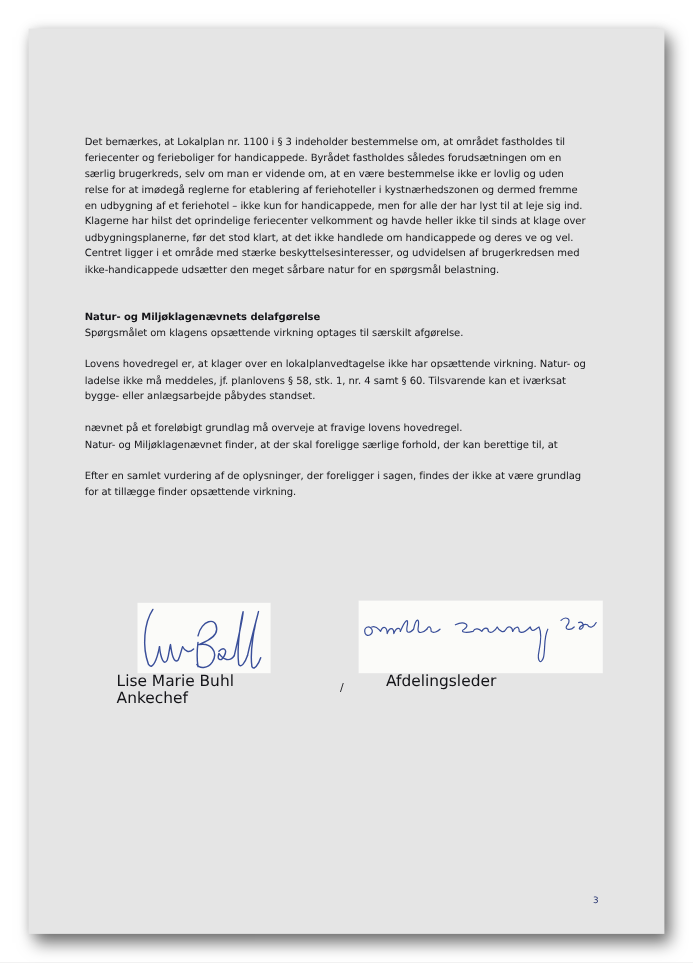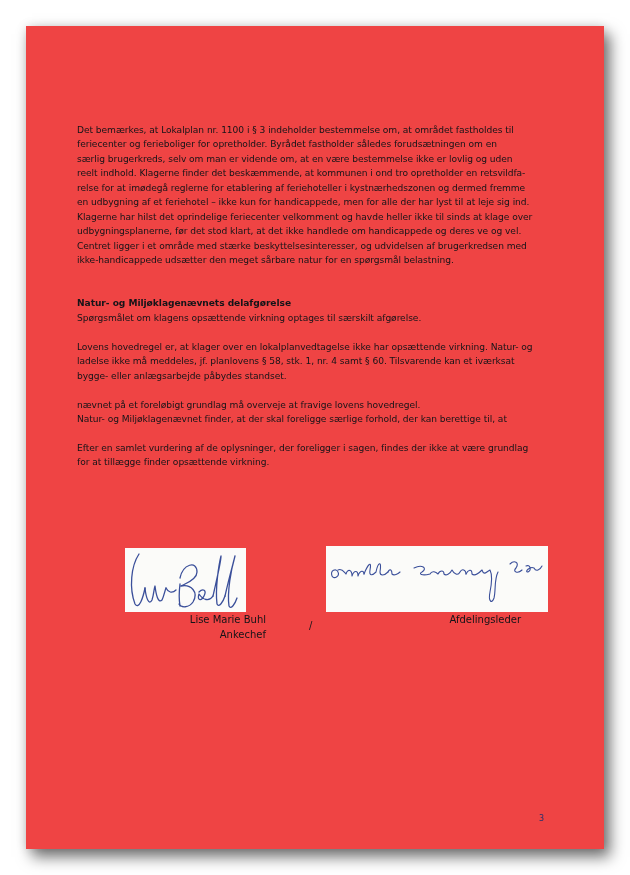--- a/index.html
+++ b/index.html
@@ -2,50 +2,49 @@
 <html><head>
 <meta charset="utf-8">
 <style>
   html, body { margin: 0; padding: 0; }
   body {
     width: 630px; height: 875px; background: #ffffff; position: relative; overflow: hidden;
     font-family: "DejaVu Sans", sans-serif;
   }
   .page {
     position: absolute; left: 26px; top: 26px; width: 578px; height: 823px;
-    background: #ef4444;
+    background: #e5e5e5;
     box-shadow: 6px 8px 14px rgba(0,0,0,0.55), 0 0 10px rgba(0,0,0,0.12);
   }
   .body-text {
     position: absolute; left: 51px; top: 97px; width: 470px;
     font-size: 9.1px; line-height: 14.45px; color: #141418; letter-spacing: -0.05px;
   }
   .body-text p { margin: 0; }
   .line { display: block; white-space: nowrap; }
   .gap { height: 14.45px; }
   .gap-big { height: 28.9px; }
   .heading { font-weight: bold; }
   .sig-block {
-    position: absolute; text-align: right; font-size: 10px; line-height: 14.5px; color: #141418;
+    position: absolute; text-align: left; font-size: 14px; line-height: 14.5px; color: #141418;
   }
   .sig-img { position: absolute; background: #fbfbf9; }
   .slash { position: absolute; font-size: 10px; color: #141418; }
   .page-num { position: absolute; font-size: 8px; color: #22306e; }
 </style>
 </head>
 <body>
 
 <div class="page">
 
   <div class="body-text">
     <p>
       <span class="line">Det bemærkes, at Lokalplan nr. 1100 i § 3 indeholder bestemmelse om, at området fastholdes til</span>
-      <span class="line">feriecenter og ferieboliger for opretholder.  Byrådet fastholder således forudsætningen om en</span>
+      <span class="line">feriecenter og ferieboliger for handicappede.  Byrådet fastholdes således forudsætningen om en</span>
       <span class="line">særlig brugerkreds, selv om man er vidende om, at en være bestemmelse ikke er lovlig og uden</span>
-      <span class="line">reelt indhold.  Klagerne finder det beskæmmende, at kommunen i ond tro opretholder en retsvildfa-</span>
       <span class="line">relse for at imødegå reglerne for etablering af feriehoteller i kystnærhedszonen og dermed fremme</span>
       <span class="line">en udbygning af et feriehotel – ikke kun for handicappede, men for alle der har lyst til at leje sig ind.</span>
       <span class="line">Klagerne har hilst det oprindelige feriecenter velkomment og havde heller ikke til sinds at klage over</span>
       <span class="line">udbygningsplanerne, før det stod klart, at det ikke handlede om handicappede og deres ve og vel.</span>
       <span class="line">Centret ligger i et område med stærke beskyttelsesinteresser, og udvidelsen af brugerkredsen med</span>
       <span class="line">ikke-handicappede udsætter den meget sårbare natur for en spørgsmål belastning.</span>
     </p>
 
     <div class="gap-big"></div>
 

